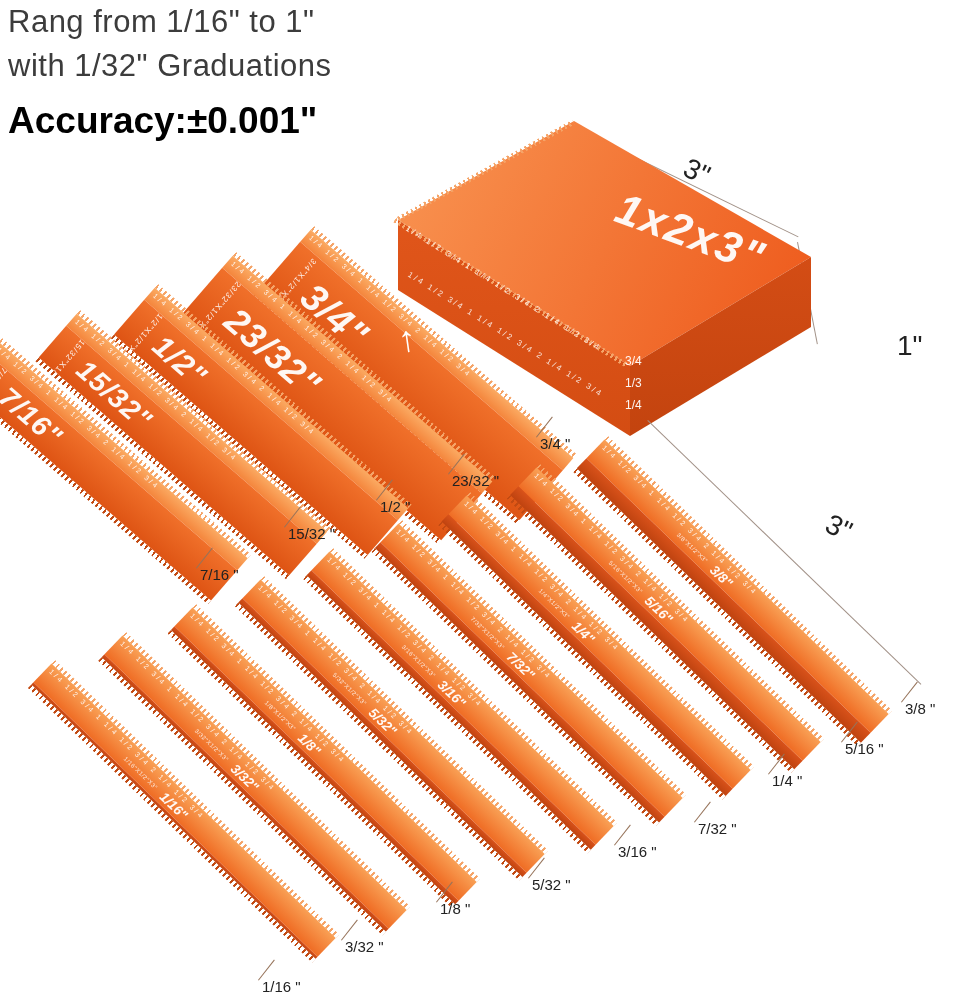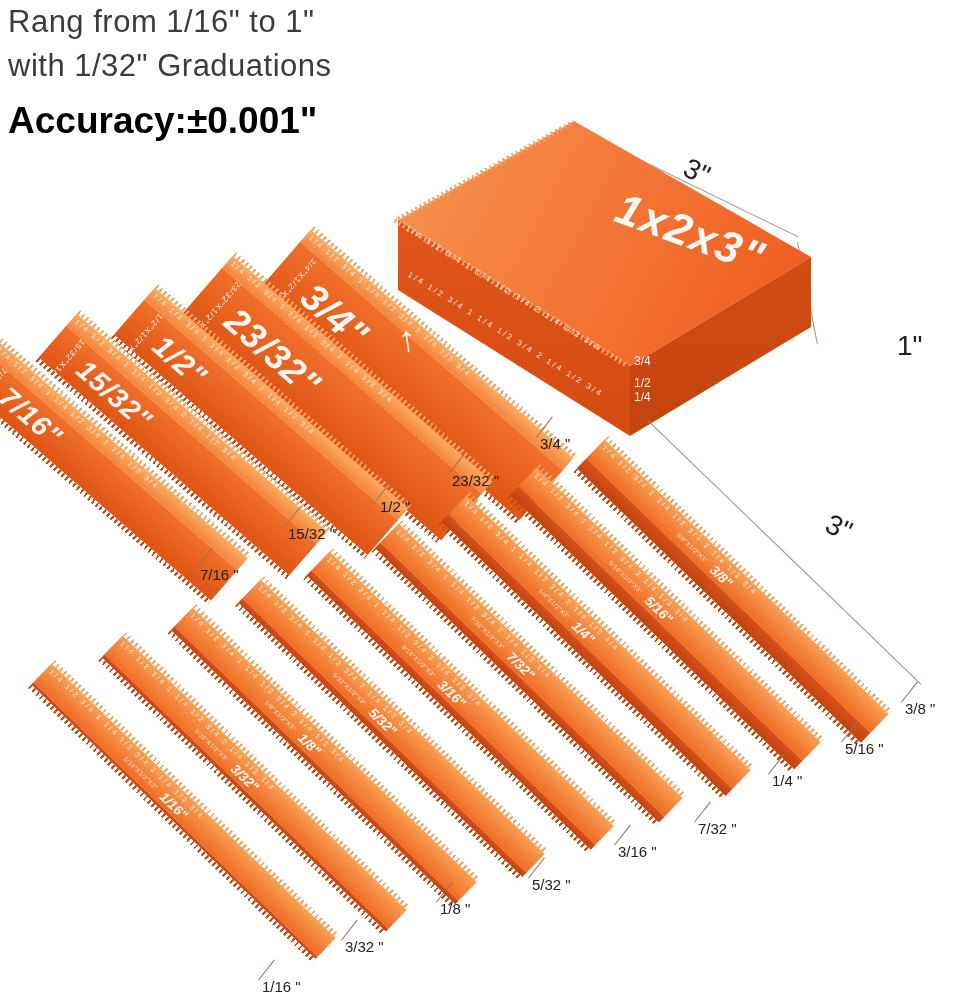--- a/index.html
+++ b/index.html
@@ -28,21 +28,21 @@
   .lspec{font-size:6px;opacity:.85;letter-spacing:.5px;}
   .lbig{font-size:13.5px;font-weight:700;font-style:italic;opacity:.95;}
   .lface{background:linear-gradient(180deg,#d9521a,#bf4310);}
   
   .block{position:absolute;left:385px;top:118px;width:430px;height:330px;}
   .bfacepoly{position:absolute;left:0;top:0;width:430px;height:330px;}
   .blocklabel{position:absolute;left:228px;top:90px;font-size:44px;font-weight:800;font-style:italic;
               color:#fff;transform:rotate(20deg);letter-spacing:2px;opacity:.95;}
   .bticks{position:absolute;white-space:nowrap;overflow:hidden;color:#fff;opacity:.85;
           font-size:8px;letter-spacing:2.5px;transform-origin:0 0;}
-  .sidemark{position:absolute;color:#fff;font-size:12px;opacity:.95;margin-left:9px;}
+  .sidemark{position:absolute;color:#fff;font-size:12px;opacity:.95;}
   .edgeteeth{position:absolute;transform-origin:0 0;height:5px;
              background:repeating-linear-gradient(90deg,#f5a468 0 2px,transparent 2px 5px);}
   
   .dimline{position:absolute;border-top:1.5px solid #a29288;transform-origin:0 0;}
   .dimlabel{position:absolute;color:#222;font-size:28px;}
   .callout{position:absolute;font-size:15px;color:#222;white-space:nowrap;}
   .lead{position:absolute;left:-4px;top:-24px;width:1px;height:26px;background:#96735a;
         transform:rotate(38deg);transform-origin:bottom left;display:block;}
   .arrow{position:absolute;color:#fff;font-size:36px;font-weight:700;transform:rotate(-8deg);}
 </style>
@@ -65,22 +65,22 @@
     <div class="bfacepoly" style="clip-path:polygon(13px 102px,189px 3px,426px 139px,245px 248px);background:linear-gradient(118deg,#f8904e 10%,#ee5c1e 85%)"></div>
     <div class="bfacepoly" style="clip-path:polygon(13px 102px,245px 248px,245px 318px,13px 172px);background:linear-gradient(180deg,#e65a1e,#d34c12)"></div>
     <div class="bfacepoly" style="clip-path:polygon(245px 248px,426px 139px,426px 209px,245px 318px);background:linear-gradient(180deg,#e0541a,#c2430e)"></div>
     <div class="edgeteeth" style="left:12px;top:99px;width:200px;transform:rotate(-29deg)"></div>
     <div class="edgeteeth" style="left:11px;top:100px;width:274px;transform:rotate(32deg)"></div>
     <div class="bticks" style="left:16px;top:62px;width:195px;transform:rotate(-29deg)">3/4  1/2  1/4  1  3/4  1/2  1/4</div>
     <div class="bticks" style="left:24px;top:106px;width:250px;transform:rotate(32deg)">1/4  1/2  3/4  1  1/4  1/2  3/4  2  1/4  1/2  3/4</div>
     <div class="bticks" style="left:26px;top:152px;width:238px;transform:rotate(32deg)">1/4  1/2  3/4  1  1/4  1/2  3/4  2  1/4  1/2  3/4</div>
     <div class="blocklabel">1x2x3"</div>
     <div class="sidemark" style="left:240px;top:236px">3/4</div>
-    <div class="sidemark" style="left:240px;top:258px">1/2</div>
-    <div class="sidemark" style="left:240px;top:272px">1/4</div>
+    <div class="sidemark" style="left:240px;top:258px">1/3</div>
+    <div class="sidemark" style="left:240px;top:280px">1/4</div>
   </div>
 
   <div class="bar" style="left:314px;top:226px;width:348px;transform:rotate(41deg)">
     <div class="teeth"></div>
     <div class="btop" style="height:16px">
         <span class="ticks">1/4  1/2  3/4  1  1/4  1/2  3/4  2  1/4  1/2  3/4</span>
       </div>
     <div class="bface" style="height:66px">
       <span class="spec">3/4"X1/2"X3"</span>
       <span class="big" style="font-size:38px">3/4"</span>

